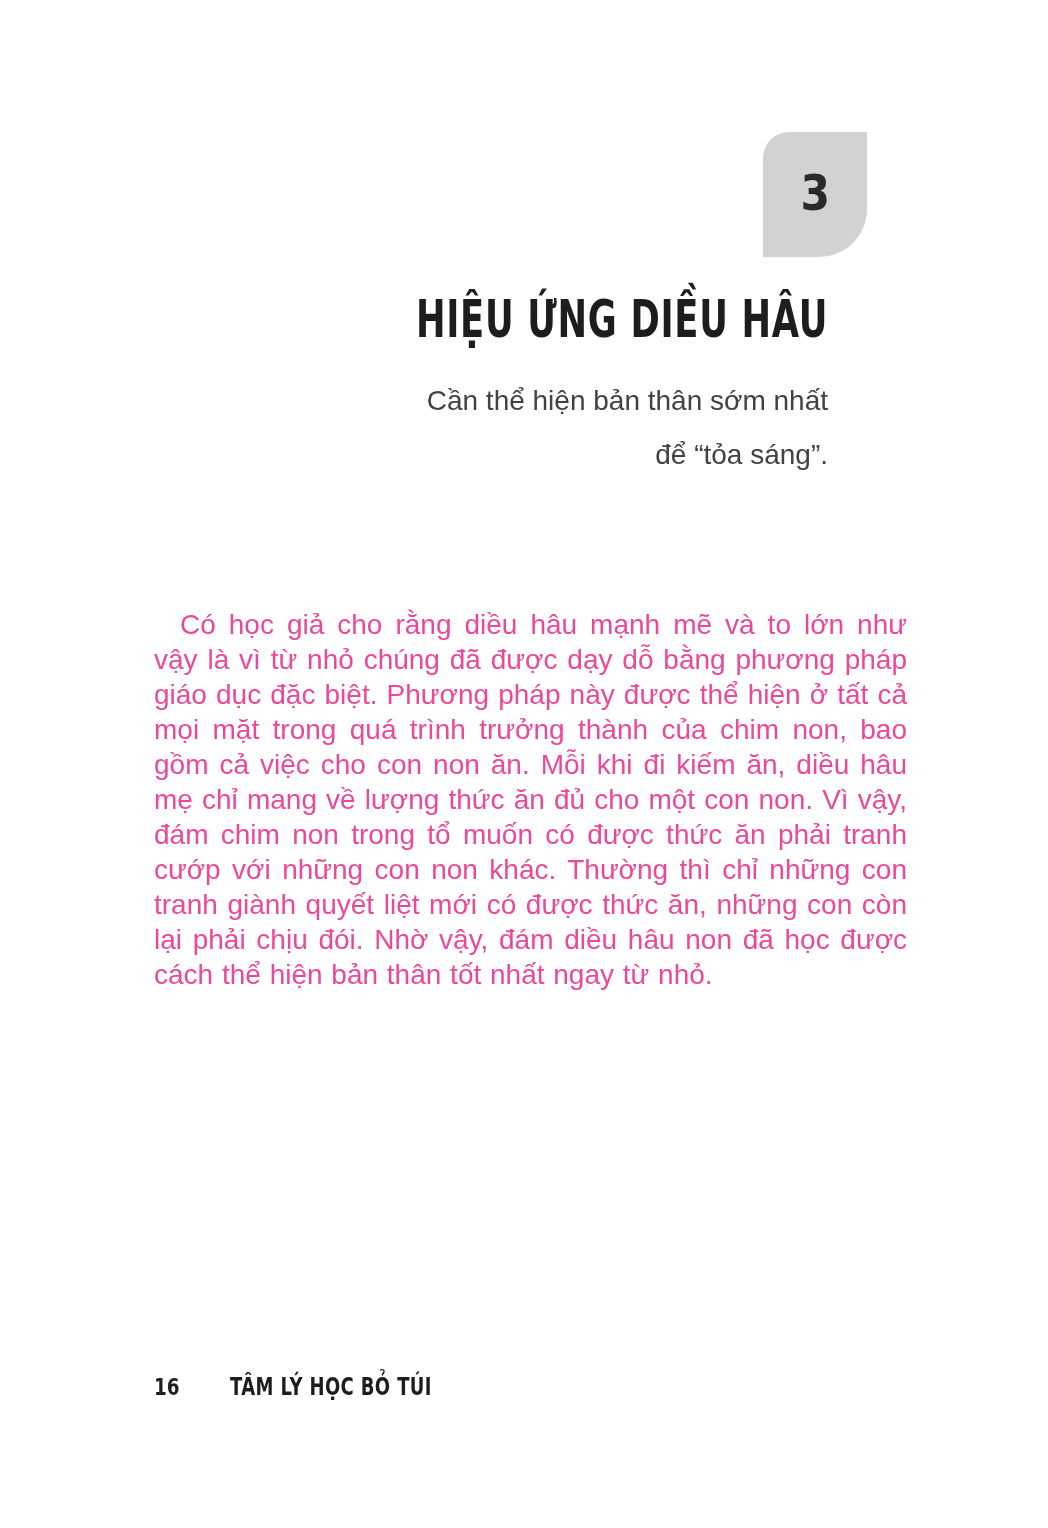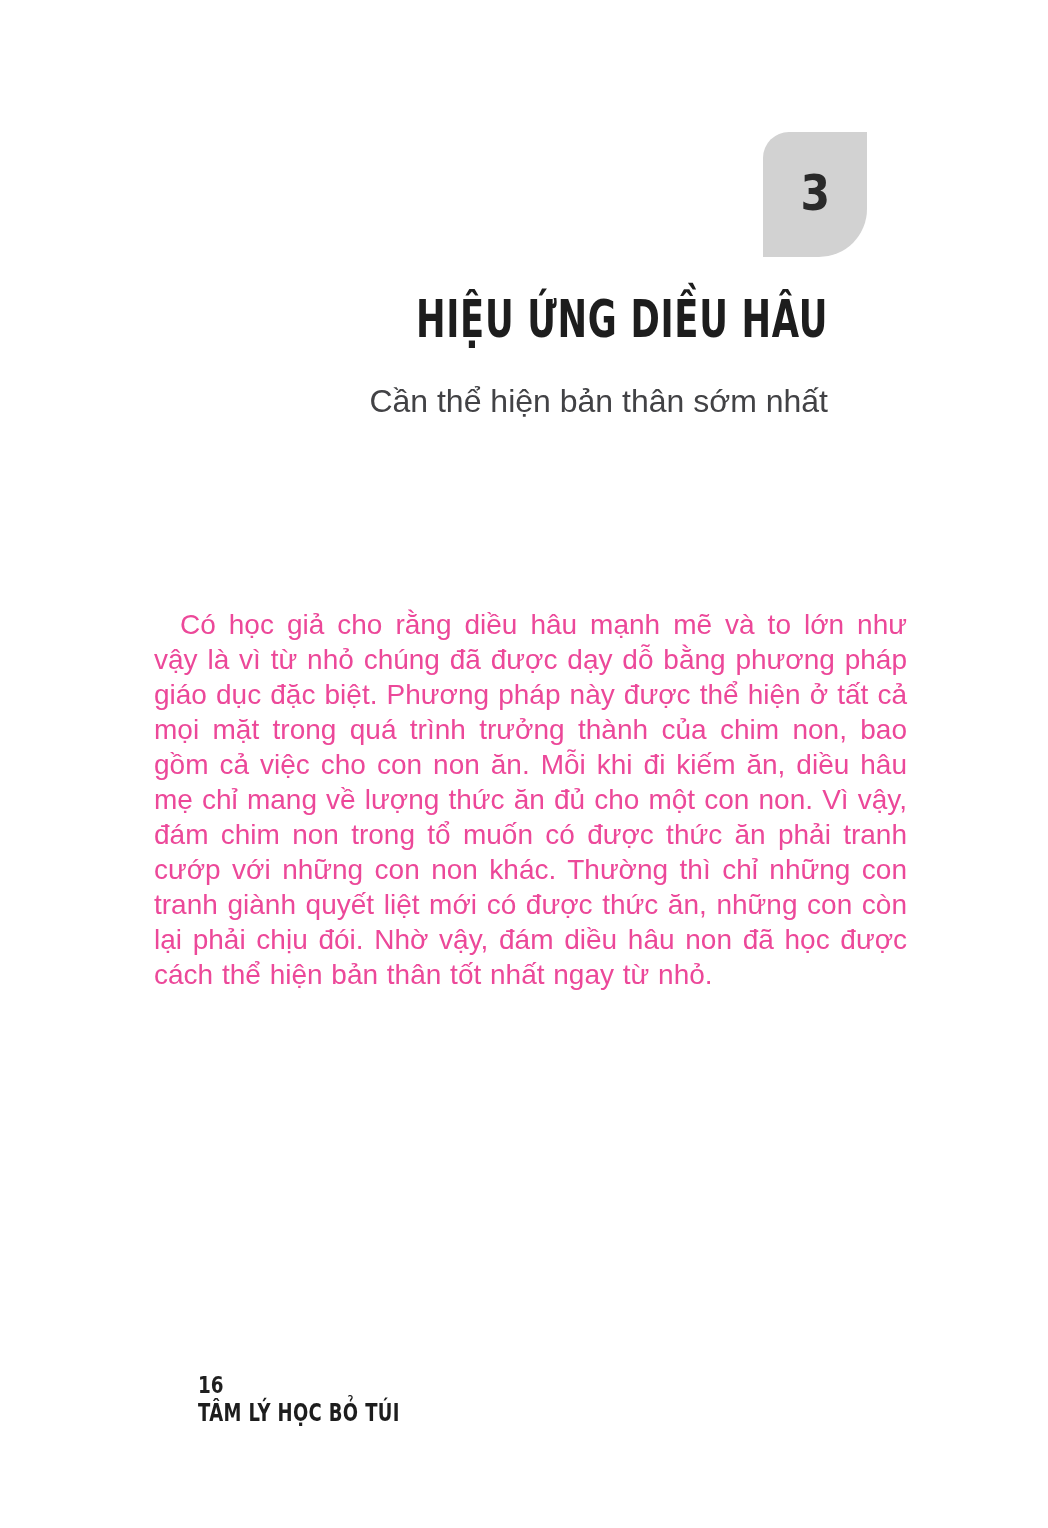--- a/index.html
+++ b/index.html
@@ -49,21 +49,21 @@
     transform: scaleX(0.68);
     transform-origin: right center;
     letter-spacing: 1px;
   }
 
   .chapter-subtitle {
     position: absolute;
     right: 220px;
     top: 374px;
     text-align: right;
-    font-size: 32px;
+    font-size: 28px;
     line-height: 54px;
     color: #424245;
     white-space: nowrap;
   }
 
   .page-body {
     position: absolute;
     left: 154px;
     right: 141px;
     top: 607px;
@@ -77,21 +77,20 @@
     text-indent: 26px;
     word-spacing: 1px;
   }
 
   .page-footer {
     position: absolute;
     left: 154px;
     top: 1372px;
     display: flex;
     align-items: baseline;
-    flex-direction: column;
   }
   .page-footer .page-num {
     font-family: "DejaVu Sans", sans-serif;
     font-weight: 800;
     font-size: 23px;
     color: #1f1f1f;
     transform: scaleX(0.8);
     transform-origin: left center;
   }
   .page-footer .book-title {
@@ -110,20 +109,21 @@
 <body>
 
 <div class="chapter-badge">
   <div class="num">3</div>
 </div>
 
 <h1 class="chapter-title">HIỆU ỨNG DIỀU HÂU</h1>
 
 <div class="chapter-subtitle">
   <div>Cần thể hiện bản thân sớm nhất</div>
+  <div>để “tỏa sáng”.</div>
 </div>
 
 <div class="page-body">
   <p>Có học giả cho rằng diều hâu mạnh mẽ và to lớn như vậy là vì từ nhỏ chúng đã được dạy dỗ bằng phương pháp giáo dục đặc biệt. Phương pháp này được thể hiện ở tất cả mọi mặt trong quá trình trưởng thành của chim non, bao gồm cả việc cho con non ăn. Mỗi khi đi kiếm ăn, diều hâu mẹ chỉ mang về lượng thức ăn đủ cho một con non. Vì vậy, đám chim non trong tổ muốn có được thức ăn phải tranh cướp với những con non khác. Thường thì chỉ những con tranh giành quyết liệt mới có được thức ăn, những con còn lại phải chịu đói. Nhờ vậy, đám diều hâu non đã học được cách thể hiện bản thân tốt nhất ngay từ nhỏ.</p>
 </div>
 
 <div class="page-footer">
   <span class="page-num">16</span>
   <span class="book-title">TÂM LÝ HỌC BỎ TÚI</span>
 </div>

